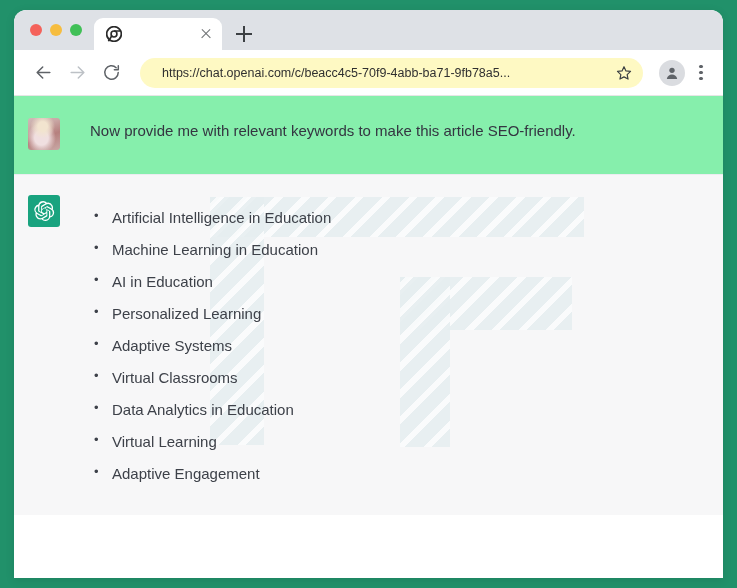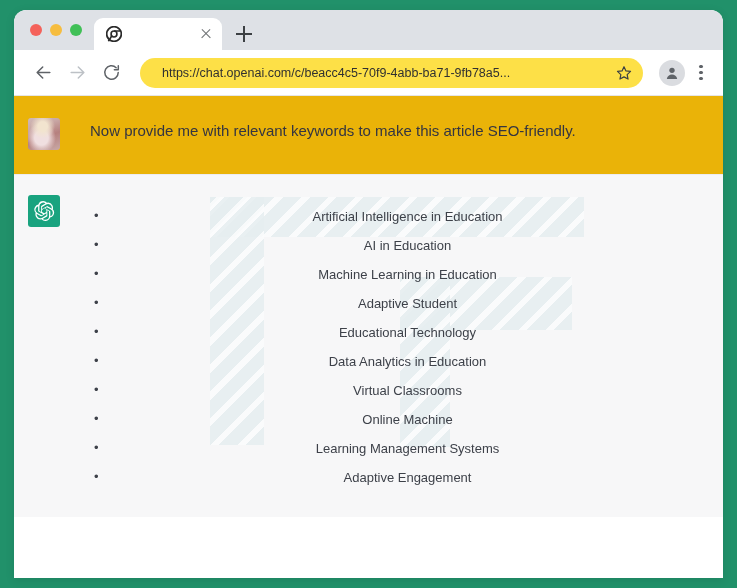--- a/index.html
+++ b/index.html
@@ -120,21 +120,21 @@
     width: 30px; height: 30px;
     display: flex; align-items: center; justify-content: center;
     flex: 0 0 auto;
     margin-right: 4px;
   }
   .nav-btn svg { display: block; }
 
   .omnibox {
     flex: 1 1 auto;
     height: 30px;
-    background: #fde047;
+    background: #fef9c3;
     border-radius: 15px;
     display: flex;
     align-items: center;
     margin: 0 8px 0 10px;
     padding: 0 10px 0 22px;
     box-sizing: border-box;
     min-width: 0;
   }
   .omnibox-url {
     flex: 1 1 auto;
@@ -177,21 +177,21 @@
     overflow: hidden;
   }
 
   .msg-row {
     position: relative;
     display: flex;
     padding: 20px 20px 20px 14px;
     box-sizing: border-box;
   }
   .msg-row.user {
-    background: #eab308;
+    background: #86efac;
     min-height: 78px;
   }
   .msg-row.assistant {
     background: #f7f7f8;
     border-top: 1px solid #ececf1;
     min-height: 300px;
     padding-top: 18px;
   }
 
   .avatar {
@@ -229,26 +229,25 @@
     margin: 4px 0 0 0;
   }
 
   .kw-list {
     list-style: none;
     margin: 14px 0 0 0;
     padding: 0;
   }
   .kw-list li {
     position: relative;
-    font-size: 13px;
+    font-size: 15px;
     line-height: 1.5;
     color: #3d4149;
     padding: 0 0 0 22px;
     margin-bottom: 9.5px;
-    text-align: center;
   }
   .kw-list li::before {
     content: "\2022";
     position: absolute;
     left: 4px;
     top: -1px;
     color: #3d4149;
     font-size: 13px;
   }
 
@@ -373,28 +372,27 @@
 
       <div class="avatar avatar-bot">
         <svg width="22" height="22" viewBox="0 0 24 24" aria-hidden="true">
           <path fill="#ffffff" d="M21.6 10.1a5.4 5.4 0 0 0-.47-4.45 5.5 5.5 0 0 0-5.9-2.63A5.44 5.44 0 0 0 11.1 1.2a5.5 5.5 0 0 0-5.24 3.8A5.42 5.42 0 0 0 2.24 7.6a5.48 5.48 0 0 0 .67 6.43 5.4 5.4 0 0 0 .47 4.45 5.5 5.5 0 0 0 5.9 2.63 5.43 5.43 0 0 0 4.09 1.82 5.5 5.5 0 0 0 5.25-3.81 5.42 5.42 0 0 0 3.62-2.62 5.48 5.48 0 0 0-.64-6.4zm-8.2 11.46a4.08 4.08 0 0 1-2.62-.95l.13-.07 4.35-2.51a.71.71 0 0 0 .36-.62v-6.13l1.84 1.06a.07.07 0 0 1 .04.05v5.08a4.1 4.1 0 0 1-4.1 4.09zM4.6 17.8a4.07 4.07 0 0 1-.49-2.74l.13.08 4.35 2.5a.7.7 0 0 0 .71 0l5.31-3.06v2.12a.07.07 0 0 1-.03.06l-4.4 2.53A4.1 4.1 0 0 1 4.6 17.8zM3.45 8.55a4.08 4.08 0 0 1 2.14-1.8v5.17a.7.7 0 0 0 .35.61l5.29 3.05-1.84 1.06a.07.07 0 0 1-.06 0L4.93 14.1a4.1 4.1 0 0 1-1.5-5.59zm15.1 3.51L13.23 9l1.84-1.06a.07.07 0 0 1 .07 0l4.4 2.54a4.09 4.09 0 0 1-.63 7.38v-5.18a.7.7 0 0 0-.36-.61zm1.83-2.76l-.13-.08-4.34-2.53a.71.71 0 0 0-.72 0L9.88 9.76V7.64a.06.06 0 0 1 .03-.06l4.4-2.54a4.09 4.09 0 0 1 6.07 4.24zM8.88 13.08L7.04 12a.07.07 0 0 1-.04-.05V6.87a4.09 4.09 0 0 1 6.7-3.14l-.13.07L9.22 6.31a.7.7 0 0 0-.36.61zm1-2.15L12.25 9l2.37 1.37v2.73L12.25 14.5l-2.37-1.37z"></path>
         </svg>
       </div>
 
       <div class="msg-body">
         <ul class="kw-list">
           <li>Artificial Intelligence in Education</li>
+          <li>Machine Learning in Education</li>
           <li>AI in Education</li>
-          <li>Machine Learning in Education</li>
-          <li>Adaptive Student</li>
-          <li>Educational Technology</li>
+          <li>Personalized Learning</li>
+          <li>Adaptive Systems</li>
+          <li>Virtual Classrooms</li>
           <li>Data Analytics in Education</li>
-          <li>Virtual Classrooms</li>
-          <li>Online Machine</li>
-          <li>Learning Management Systems</li>
+          <li>Virtual Learning</li>
           <li>Adaptive Engagement</li>
 
         </ul>
       </div>
     </div>
 
   </div>
 </div>
 
 </body></html>

